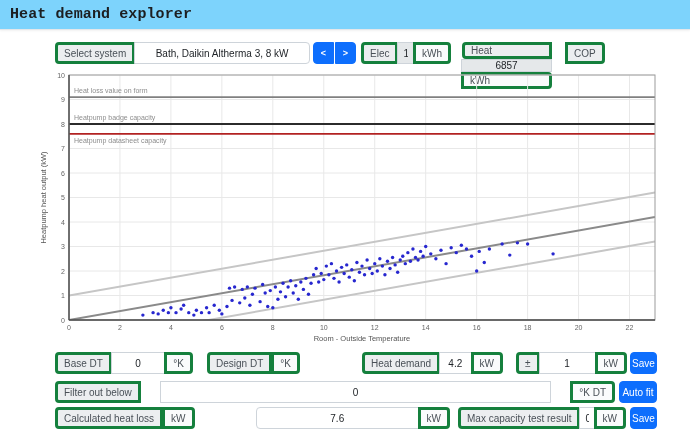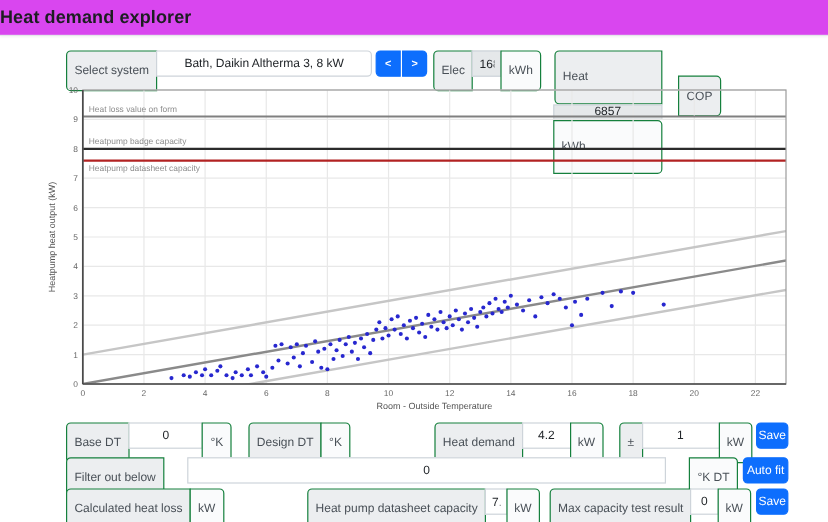--- a/index.html
+++ b/index.html
@@ -3,33 +3,33 @@
 <meta charset="utf-8">
 <style>
   * { box-sizing: border-box; margin: 0; padding: 0; }
   body { background: #fff; }
   .app {
     position: relative; width: 690px; height: 435px; overflow: hidden;
     background: #fff; font-family: "Liberation Sans", sans-serif; color: #212529;
   }
   .titlebar {
     position: absolute; left: 0; top: 0; width: 690px; height: 30px;
-    background: #d946ef; border-bottom: 1px solid #e4e7ea;
+    background: #7dd3fc; border-bottom: 1px solid #e4e7ea;
     box-shadow: 0 1px 2px rgba(0,0,0,0.06);
-    display: flex; align-items: center; padding-left: 0; z-index: 2;
+    display: flex; align-items: center; padding-left: 10px; z-index: 2; font-family: Liberation Mono, monospace;
   }
   .titlebar h1 { font-size: 15px; font-weight: 700; color: #1c1e21; letter-spacing: 0.1px; }
 
   .igroup { position: absolute; display: flex; height: 22px; font-size: 10px; }
   .igroup > * + * { margin-left: -1px; }
   .igroup > :first-child { border-radius: 4px 0 0 4px; }
   .igroup > :last-child { border-radius: 0 4px 4px 0; }
   .addon {
-    background: #eceef0; border: 1px solid #15803d; color: #495057;
-    display: flex; align-items: center; padding: 16px 6px; white-space: nowrap; flex: 0 0 auto; text-align: center;
+    background: #eceef0; border: 3px solid #15803d; color: #495057;
+    display: flex; align-items: center; padding: 0 6px; white-space: nowrap; flex: 0 0 auto; text-align: center;
   }
   .addon.unit { background: #fafbfc; }
   .field {
     flex: 1 1 auto; min-width: 0; border: 1px solid #ced4da; background: #fff;
     color: #212529; padding: 0 5px; font-size: 10px; font-family: inherit; outline: none; text-align: center;
   }
   .field[readonly] { background: #e5e8ea; }
   .btn {
     position: absolute; height: 22px; background: #0d6efd; border: 1px solid #0d6efd;
     color: #fff; font-size: 10px; font-family: inherit; border-radius: 4px;
@@ -62,21 +62,21 @@
   <div class="igroup" style="left:361px; top:42px; width:90px;">
     <span class="addon">Elec</span>
     <input class="field" readonly="" value="1685" style="">
     <span class="addon unit">kWh</span>
   </div>
   <div class="igroup" style="left:462px; top:42px; width:90px;flex-direction:column;">
     <span class="addon">Heat</span>
     <input class="field" readonly="" value="6857" style="">
     <span class="addon unit">kWh</span>
   </div>
-  <div class="igroup" style="left:565px; top:42px; width:90px;margin-top:21px;">
+  <div class="igroup" style="left:565px; top:42px; width:90px;">
     <span class="addon">COP</span>
   </div>
 
   <svg id="chart-svg" class="chart" width="652" height="284">
       <defs>
         <clipPath id="plotclip">
           <rect x="31" y="9" width="586" height="245"></rect>
         </clipPath>
       </defs>
       <line x1="31" y1="9" x2="31" y2="254" stroke="#e8e8e8" stroke-width="1"></line>
@@ -282,21 +282,20 @@
     <input class="field" value="0" style="">
     <span class="addon unit">°K DT</span>
   </div>
   <button class="btn" style="left:619px; top:381px; width:38px;">Auto fit</button>
 
   <div class="igroup" style="left:55px; top:407px; width:188px;">
     <span class="addon">Calculated heat loss</span>
     <span class="addon unit">kW</span>
   </div>
   <div class="igroup" style="left:256px; top:407px; width:194px;">
-    <span class="addon">Heat pump datasheet capacity</span>
     <input class="field" value="7.6" style="">
     <span class="addon unit">kW</span>
   </div>
   <div class="igroup" style="left:458px; top:407px; width:168px;">
     <span class="addon">Max capacity test result</span>
     <input class="field" value="0" style="">
     <span class="addon unit">kW</span>
   </div>
   <button class="btn" style="left:630px; top:407px; width:27px;">Save</button>
 

